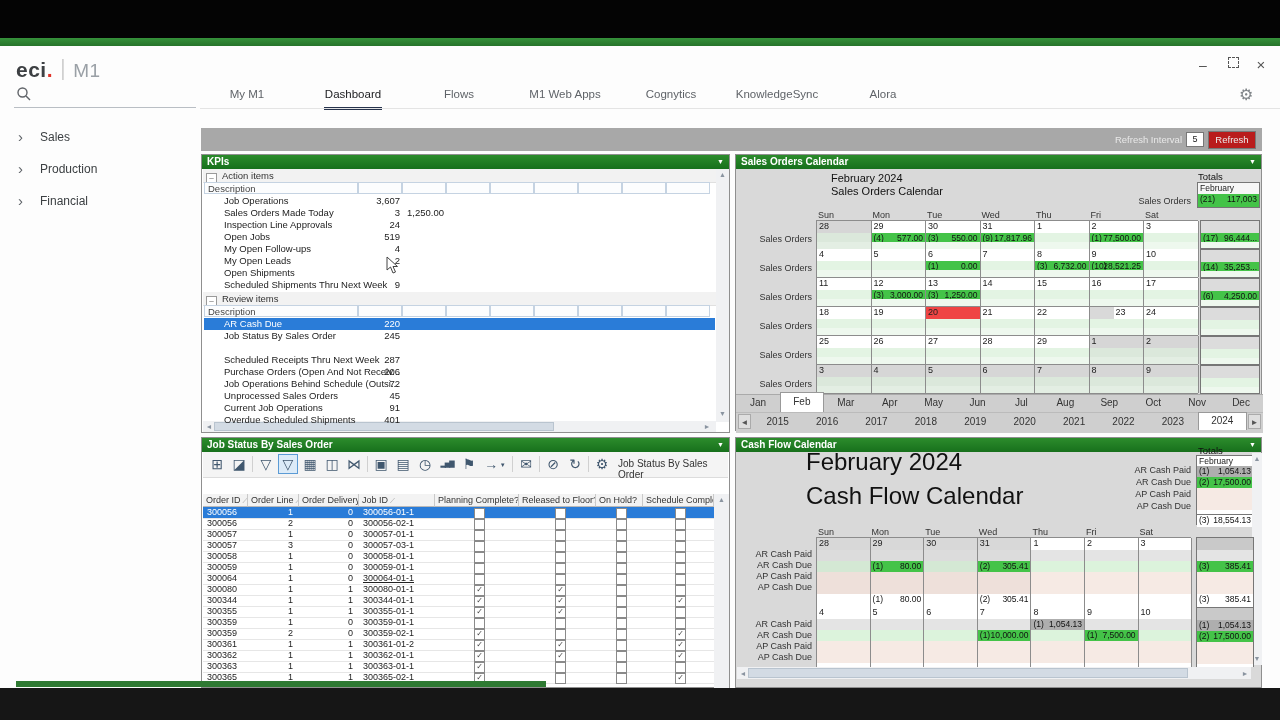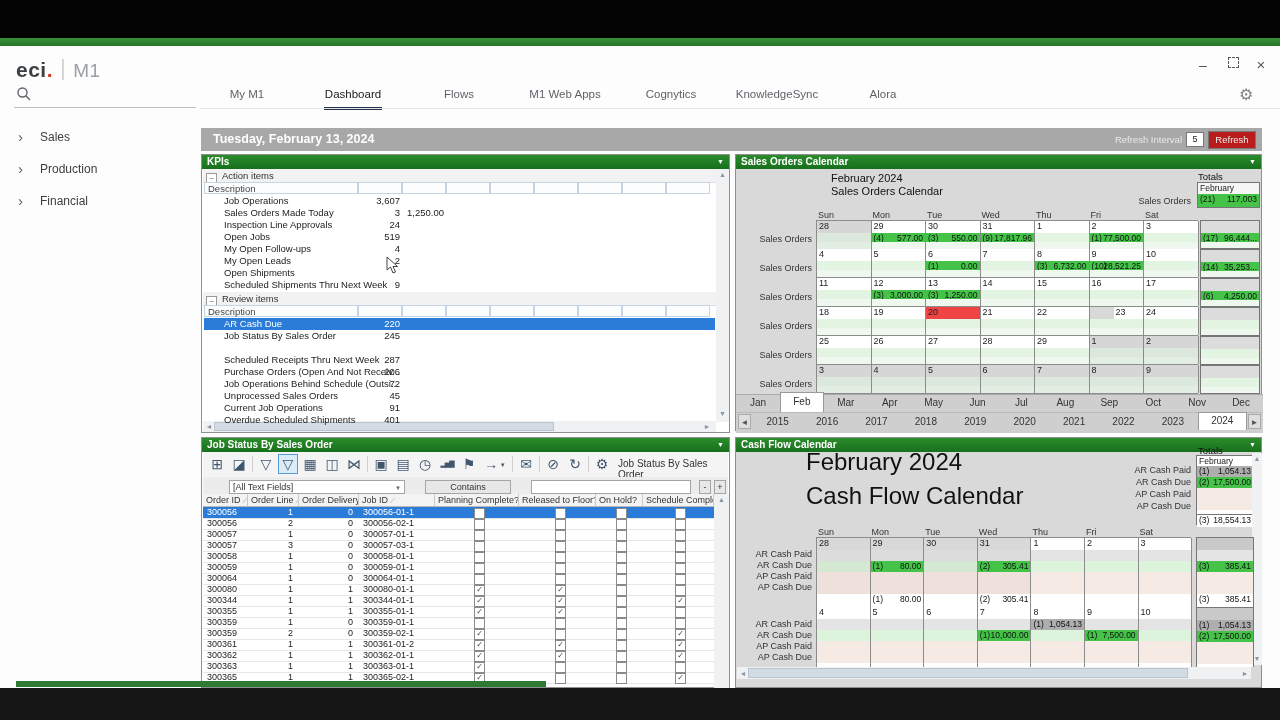--- a/index.html
+++ b/index.html
@@ -140,21 +140,20 @@
           <div class="lbl">Production</div>
         </div>
         <div class="abs sideitem" style="top:144px;">
           <div class="chev">›</div>
           <div class="lbl">Financial</div>
         </div>
       </div>
   </div>
 
   <div class="abs" id="datebar">
-    <div id="datetext">Tuesday, February 13, 2024</div>
     <div id="refresh-label">Refresh Interval</div>
     <div id="refresh-input">5</div>
     <div id="refresh-btn">Refresh</div>
   </div>
 
   <div class="panel" id="kpi-panel" style="left:201px;top:154px;width:529px;height:279px;">
     <div class="phdr"><span>KPIs</span><span class="caret">▼</span></div>
   <div class="sbtrack" style="left:514px;top:14px;width:13px;height:253px;"></div>
       <div class="sbarrow" style="left:515px;top:16px;width:11px;">▲</div>
       <div class="sbarrow" style="left:515px;top:255px;width:11px;">▼</div>
@@ -268,27 +267,20 @@
         <div class="tbi" style="left: 278px; width: 28px;">→<span class="dd"> ▼</span></div>
         <div class="tbsep" style="left:309px;"></div>
         <div class="tbi" style="left:313px;">✉</div>
         <div class="tbsep" style="left:336px;"></div>
         <div class="tbi" style="left:340px;">⊘</div>
         <div class="tbi" style="left:362px;">↻</div>
         <div class="tbsep" style="left:385px;"></div>
         <div class="tbi" style="left:389px;">⚙</div>
         <div style="position:absolute;left:415px;top:6px;font-size:10px;color:#333;">Job Status By Sales Order</div>
       </div>
-      <div style="position:absolute;left:1px;top:39px;width:525px;height:17px;" id="jsfilterrow">
-        <div class="filterctl" style="left:26px;width:176px;">[All Text Fields]<span style="position:absolute;right:3px;top:1px;font-size:6px;color:#666;">▼</span></div>
-        <div class="filterctl filterbtn" style="left:222px;width:86px;">Contains</div>
-        <div class="filterctl" style="left:328px;width:160px;"></div>
-        <div class="filterctl filterbtn" style="left:496px;width:12px;padding:0;">-</div>
-        <div class="filterctl filterbtn" style="left:511px;width:12px;padding:0;">+</div>
-      </div>
       <div class="jhcell" style="left:1px;top:56px;width:45px;height:13px;">Order ID<span class="sort"> ⟋</span></div>
       <div class="jhcell" style="left:46px;top:56px;width:51px;height:13px;">Order Line<span class="sort"> ⟋</span></div>
       <div class="jhcell" style="left:97px;top:56px;width:60px;height:13px;">Order Delivery</div>
       <div class="jhcell" style="left:157px;top:56px;width:76px;height:13px;">Job ID<span class="sort"> ⟋</span></div>
       <div class="jhcell" style="left:233px;top:56px;width:84px;height:13px;">Planning Complete?</div>
       <div class="jhcell" style="left:317px;top:56px;width:77px;height:13px;">Released to Floor?</div>
       <div class="jhcell" style="left:394px;top:56px;width:47px;height:13px;">On Hold?</div>
       <div class="jhcell" style="left:441px;top:56px;width:71px;height:13px;">Schedule Complet</div>
       <div class="sbtrack" style="left:512px;top:56px;width:15px;height:194px;"></div>
       <div class="sbarrow" style="left:514px;top:58px;width:11px;">▲</div>
@@ -349,21 +341,21 @@
         <div class="c" style="left:160px;">300059-01-1</div>
         <div class="cb" style="left:271px;"></div>
         <div class="cb" style="left:352px;"></div>
         <div class="cb" style="left:413px;"></div>
         <div class="cb" style="left:472px;"></div>
       </div>
       <div class="jrow" style="left:1px;top:135px;width:511px;height:11px;">
         <div class="c" style="left:4px;">300064</div>
         <div class="c" style="left:46px;width:44px;text-align:right;">1</div>
         <div class="c" style="left:97px;width:53px;text-align:right;">0</div>
-        <div class="c" style="left:160px;">300064-01-1</div>
+        <div class="c" style="left:160px;text-decoration:underline;">300064-01-1</div>
         <div class="cb" style="left:271px;"></div>
         <div class="cb" style="left:352px;"></div>
         <div class="cb" style="left:413px;"></div>
         <div class="cb" style="left:472px;"></div>
       </div>
       <div class="jrow" style="left:1px;top:146px;width:511px;height:11px;">
         <div class="c" style="left:4px;">300080</div>
         <div class="c" style="left:46px;width:44px;text-align:right;">1</div>
         <div class="c" style="left:97px;width:53px;text-align:right;">1</div>
         <div class="c" style="left:160px;">300080-01-1</div>

